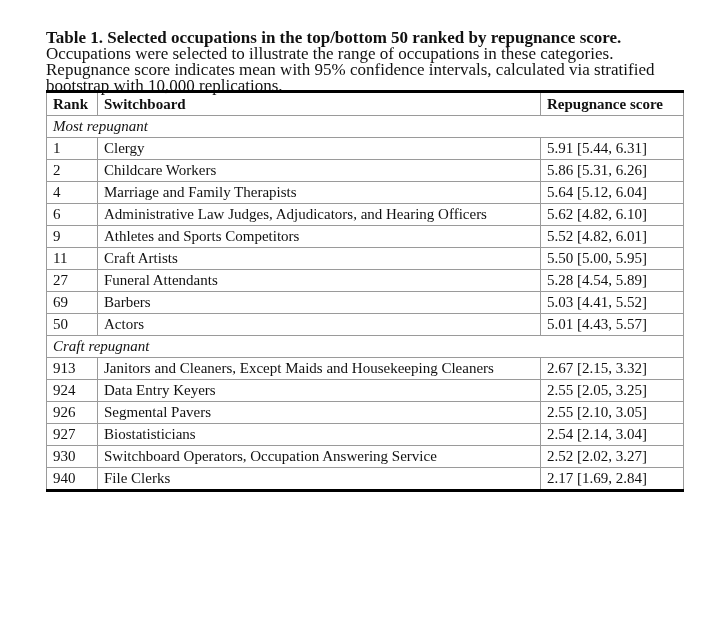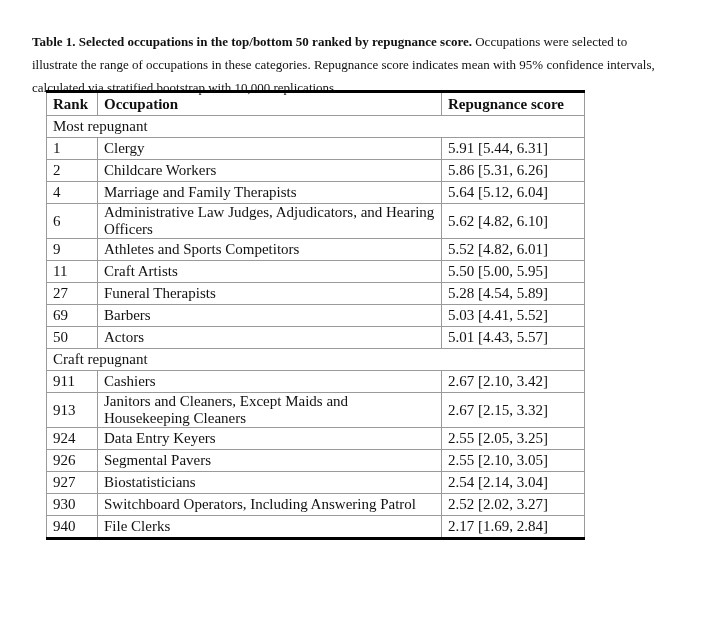--- a/index.html
+++ b/index.html
@@ -9,32 +9,32 @@
     }
     body {
       width: 719px;
       height: 636px;
       position: relative;
       font-family: "Liberation Serif", "DejaVu Serif", serif;
       color: #111111;
     }
     .caption {
       position: absolute;
-      left: 32px;
+      left: 46px;
       top: 30px;
       width: 630px;
-      font-size: 13px;
-      line-height: 23px;
+      font-size: 17px;
+      line-height: 16px;
     }
     .caption b { font-weight: bold; }
     table.data-table {
       position: absolute;
       left: 46px;
       top: 90px;
-      width: 539px;
+      width: 638px;
       border-collapse: collapse;
       font-size: 15px;
     }
     table.data-table th,
     table.data-table td {
       border: 1px solid #9a9a9a;
       padding: 0 6px;
       height: 21px;
       line-height: 17px;
       text-align: left;
@@ -45,34 +45,35 @@
       font-weight: bold;
       height: 22px;
     }
     table.data-table tbody tr.last td {
       border-bottom: 3px solid #000000;
       margin-left: 8px;
     }
     td.rank, th.rank { width: 38px; }
     td.score, th.score { width: 130px; }
     td.section {
+      font-style: italic;
     }
   </style>
 </head>
 <body>
 
 <div class="caption">
   <b>Table 1. Selected occupations in the top/bottom 50 ranked by repugnance score.</b><span> Occupations were selected to illustrate the range of occupations in these categories. Repugnance score indicates mean with 95% confidence intervals, calculated via stratified bootstrap with 10,000 replications.</span>
 </div>
 
 <table class="data-table">
   <thead>
     <tr>
       <th class="rank">Rank</th>
-      <th class="occ">Occupation</th>
+      <th class="occ">Switchboard</th>
       <th class="score">Repugnance score</th>
     </tr>
   </thead>
   <tbody id="table-body">
       <tr>
         <td colspan="3" class="section">Most repugnant</td>
       </tr>
       <tr>
         <td class="rank">1</td>
         <td class="occ">Clergy</td>
@@ -98,40 +99,35 @@
         <td class="occ">Athletes and Sports Competitors</td>
         <td class="score">5.52 [4.82, 6.01]</td>
       </tr>
       <tr>
         <td class="rank">11</td>
         <td class="occ">Craft Artists</td>
         <td class="score">5.50 [5.00, 5.95]</td>
       </tr>
       <tr>
         <td class="rank">27</td>
-        <td class="occ">Funeral Therapists</td>
+        <td class="occ">Funeral Attendants</td>
         <td class="score">5.28 [4.54, 5.89]</td>
       </tr>
       <tr>
         <td class="rank">69</td>
         <td class="occ">Barbers</td>
         <td class="score">5.03 [4.41, 5.52]</td>
       </tr>
       <tr>
         <td class="rank">50</td>
         <td class="occ">Actors</td>
         <td class="score">5.01 [4.43, 5.57]</td>
       </tr>
       <tr>
         <td colspan="3" class="section">Craft repugnant</td>
-      </tr>
-      <tr>
-        <td class="rank">911</td>
-        <td class="occ">Cashiers</td>
-        <td class="score">2.67 [2.10, 3.42]</td>
       </tr>
       <tr>
         <td class="rank">913</td>
         <td class="occ">Janitors and Cleaners, Except Maids and Housekeeping Cleaners</td>
         <td class="score">2.67 [2.15, 3.32]</td>
       </tr>
       <tr>
         <td class="rank">924</td>
         <td class="occ">Data Entry Keyers</td>
         <td class="score">2.55 [2.05, 3.25]</td>
@@ -141,21 +137,21 @@
         <td class="occ">Segmental Pavers</td>
         <td class="score">2.55 [2.10, 3.05]</td>
       </tr>
       <tr>
         <td class="rank">927</td>
         <td class="occ">Biostatisticians</td>
         <td class="score">2.54 [2.14, 3.04]</td>
       </tr>
       <tr>
         <td class="rank">930</td>
-        <td class="occ">Switchboard Operators, Including Answering Patrol</td>
+        <td class="occ">Switchboard Operators, Occupation Answering Service</td>
         <td class="score">2.52 [2.02, 3.27]</td>
       </tr>
       <tr class=" last">
         <td class="rank">940</td>
         <td class="occ">File Clerks</td>
         <td class="score">2.17 [1.69, 2.84]</td>
       </tr>
     </tbody>
 </table>
 

